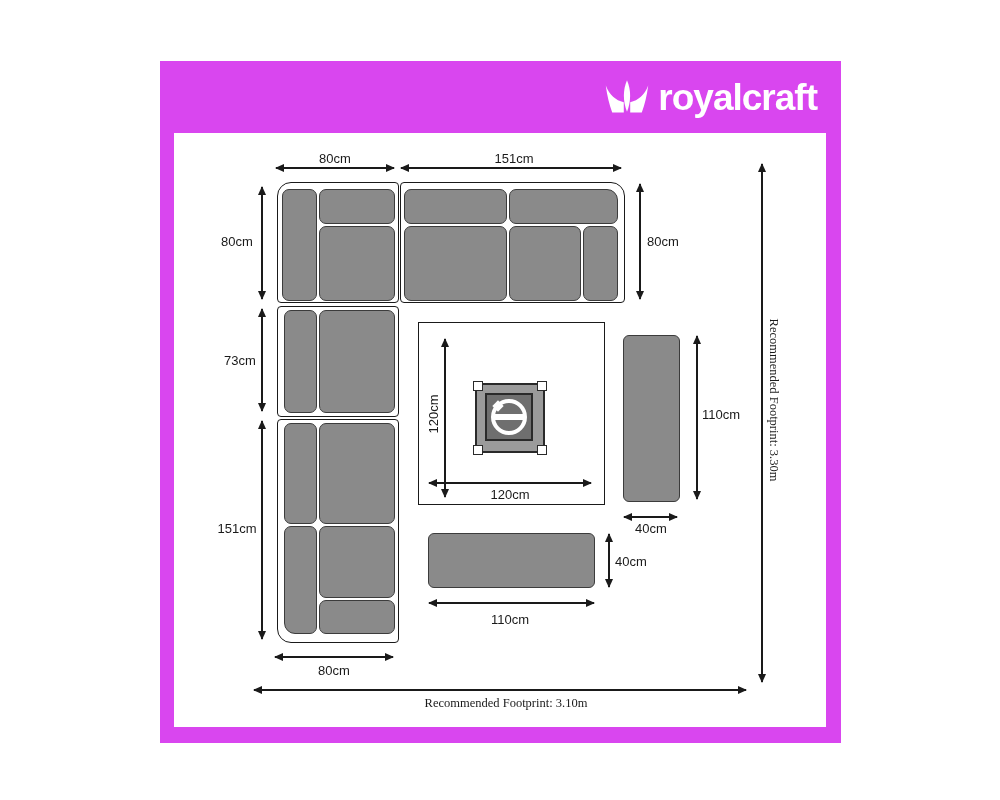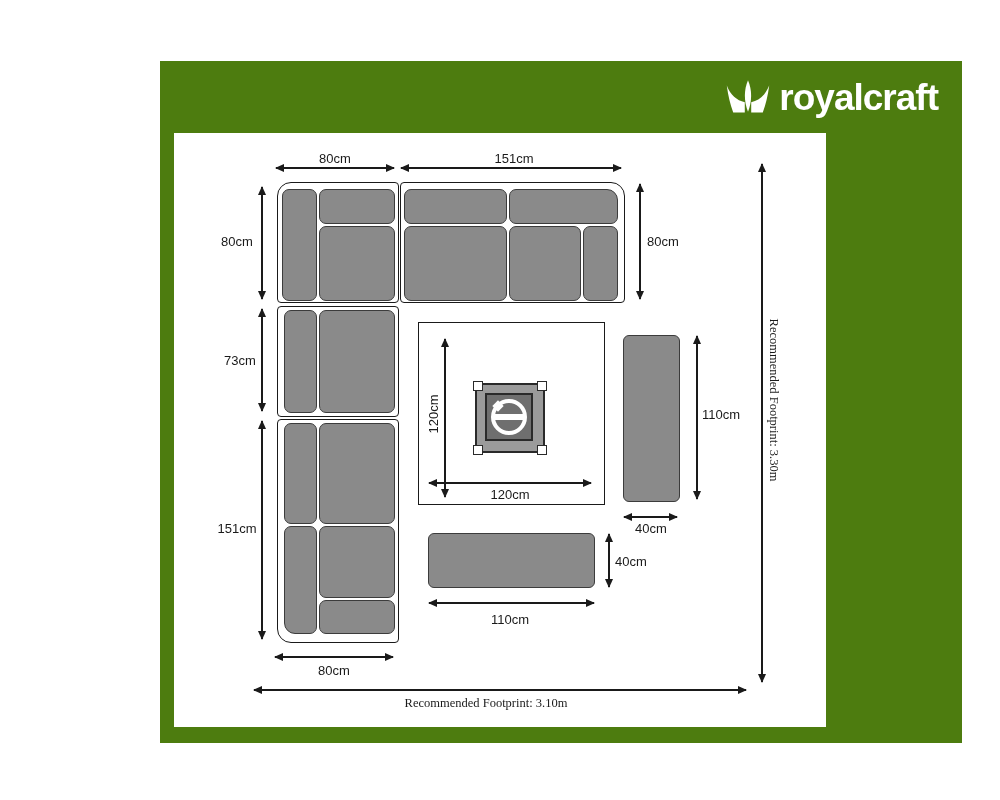--- a/index.html
+++ b/index.html
@@ -1,18 +1,18 @@
 <!DOCTYPE html>
 <html><head>
 <meta charset="utf-8">
 <style>
   html,body{margin:0;padding:0;background:#ffffff;}
   .page{position:relative;width:1000px;height:800px;background:#ffffff;overflow:hidden;
         font-family:"Liberation Sans",sans-serif;color:#1a1a1a;}
-  .frame{position:absolute;left:160px;top:61px;width:802px;height:682px;background:#4d7c0f;}
+  .frame{position:absolute;left:160px;top:61px;width:681px;height:682px;background:#d946ef;}
   .banner{position:absolute;left:0;top:0;width:100%;height:72px;display:flex;align-items:center;
           justify-content:flex-end;padding-right:24px;box-sizing:border-box;}
   .logo{display:flex;align-items:center;gap:8px;}
   .logo-text{color:#ffffff;font-weight:700;font-size:37px;letter-spacing:-1px;line-height:1;}
   .canvas{position:absolute;left:14px;top:72px;width:652px;height:594px;background:#ffffff;}
 
   
   .sframe{position:absolute;background:#ffffff;border:1.5px solid #1a1a1a;box-sizing:border-box;}
   .cushion{position:absolute;background:#8a8a8a;border:1.5px solid #3c3c3c;border-radius:7px;box-sizing:border-box;}
   .bench{position:absolute;background:#8a8a8a;border:1.5px solid #3c3c3c;border-radius:6px;box-sizing:border-box;}
@@ -196,17 +196,17 @@
       <div class="dim" style="left:63px;top:395px;">151cm</div>
       <div class="dim" style="left:160px;top:537px;">80cm</div>
       <div class="dim rot-ccw" style="left:259px;top:281px;">120cm</div>
       <div class="dim" style="left:336px;top:361px;">120cm</div>
       <div class="dim" style="left:547px;top:281px;">110cm</div>
       <div class="dim" style="left:477px;top:395px;">40cm</div>
       <div class="dim" style="left:457px;top:428px;">40cm</div>
       <div class="dim" style="left:336px;top:486px;">110cm</div>
 
       <div class="fp-label rot-cw" style="left:600px;top:267px;">Recommended Footprint: 3.30m</div>
-      <div class="fp-label" style="left:312px;top:570px;">Recommended Footprint: 3.10m</div>
+      <div class="fp-label" style="left:332px;top:570px;">Recommended Footprint: 3.10m</div>
 
     </div>
   </div>
 </div>
 
 </body></html>

